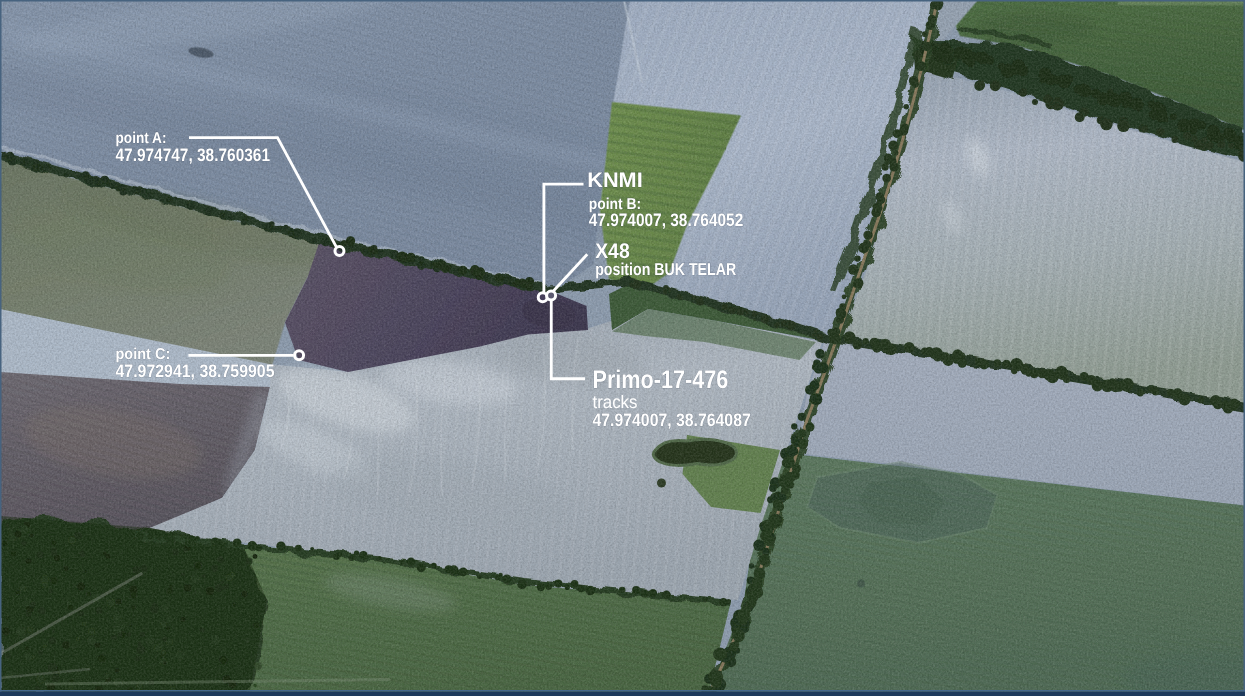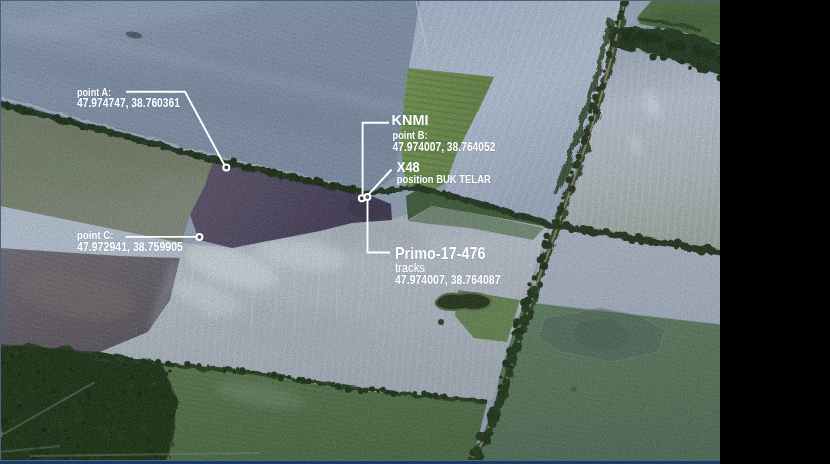--- a/index.html
+++ b/index.html
@@ -1,15 +1,15 @@
 <!DOCTYPE html>
 <html><head><meta charset="utf-8"><title>sat</title>
 <style>
 html,body{margin:0;padding:0;background:#000}
-.wrap{position:relative;width:720px;height:464px;overflow:hidden;font-family:"Liberation Sans",sans-serif}
+.wrap{position:relative;width:830px;height:464px;overflow:hidden;font-family:"Liberation Sans",sans-serif}
 svg{display:block}
 </style></head><body>
 <div class="wrap">
 <svg width="830" height="464" viewBox="0 0 830 464" xmlns="http://www.w3.org/2000/svg">
 <defs>
 <linearGradient id="gTL" x1="0" y1="0" x2="0.6" y2="1">
  <stop offset="0" stop-color="#8797ad"></stop>
           <stop offset="0.45" stop-color="#7e8ea4"></stop>
           <stop offset="1" stop-color="#7b8ba1"></stop>
 </linearGradient>

